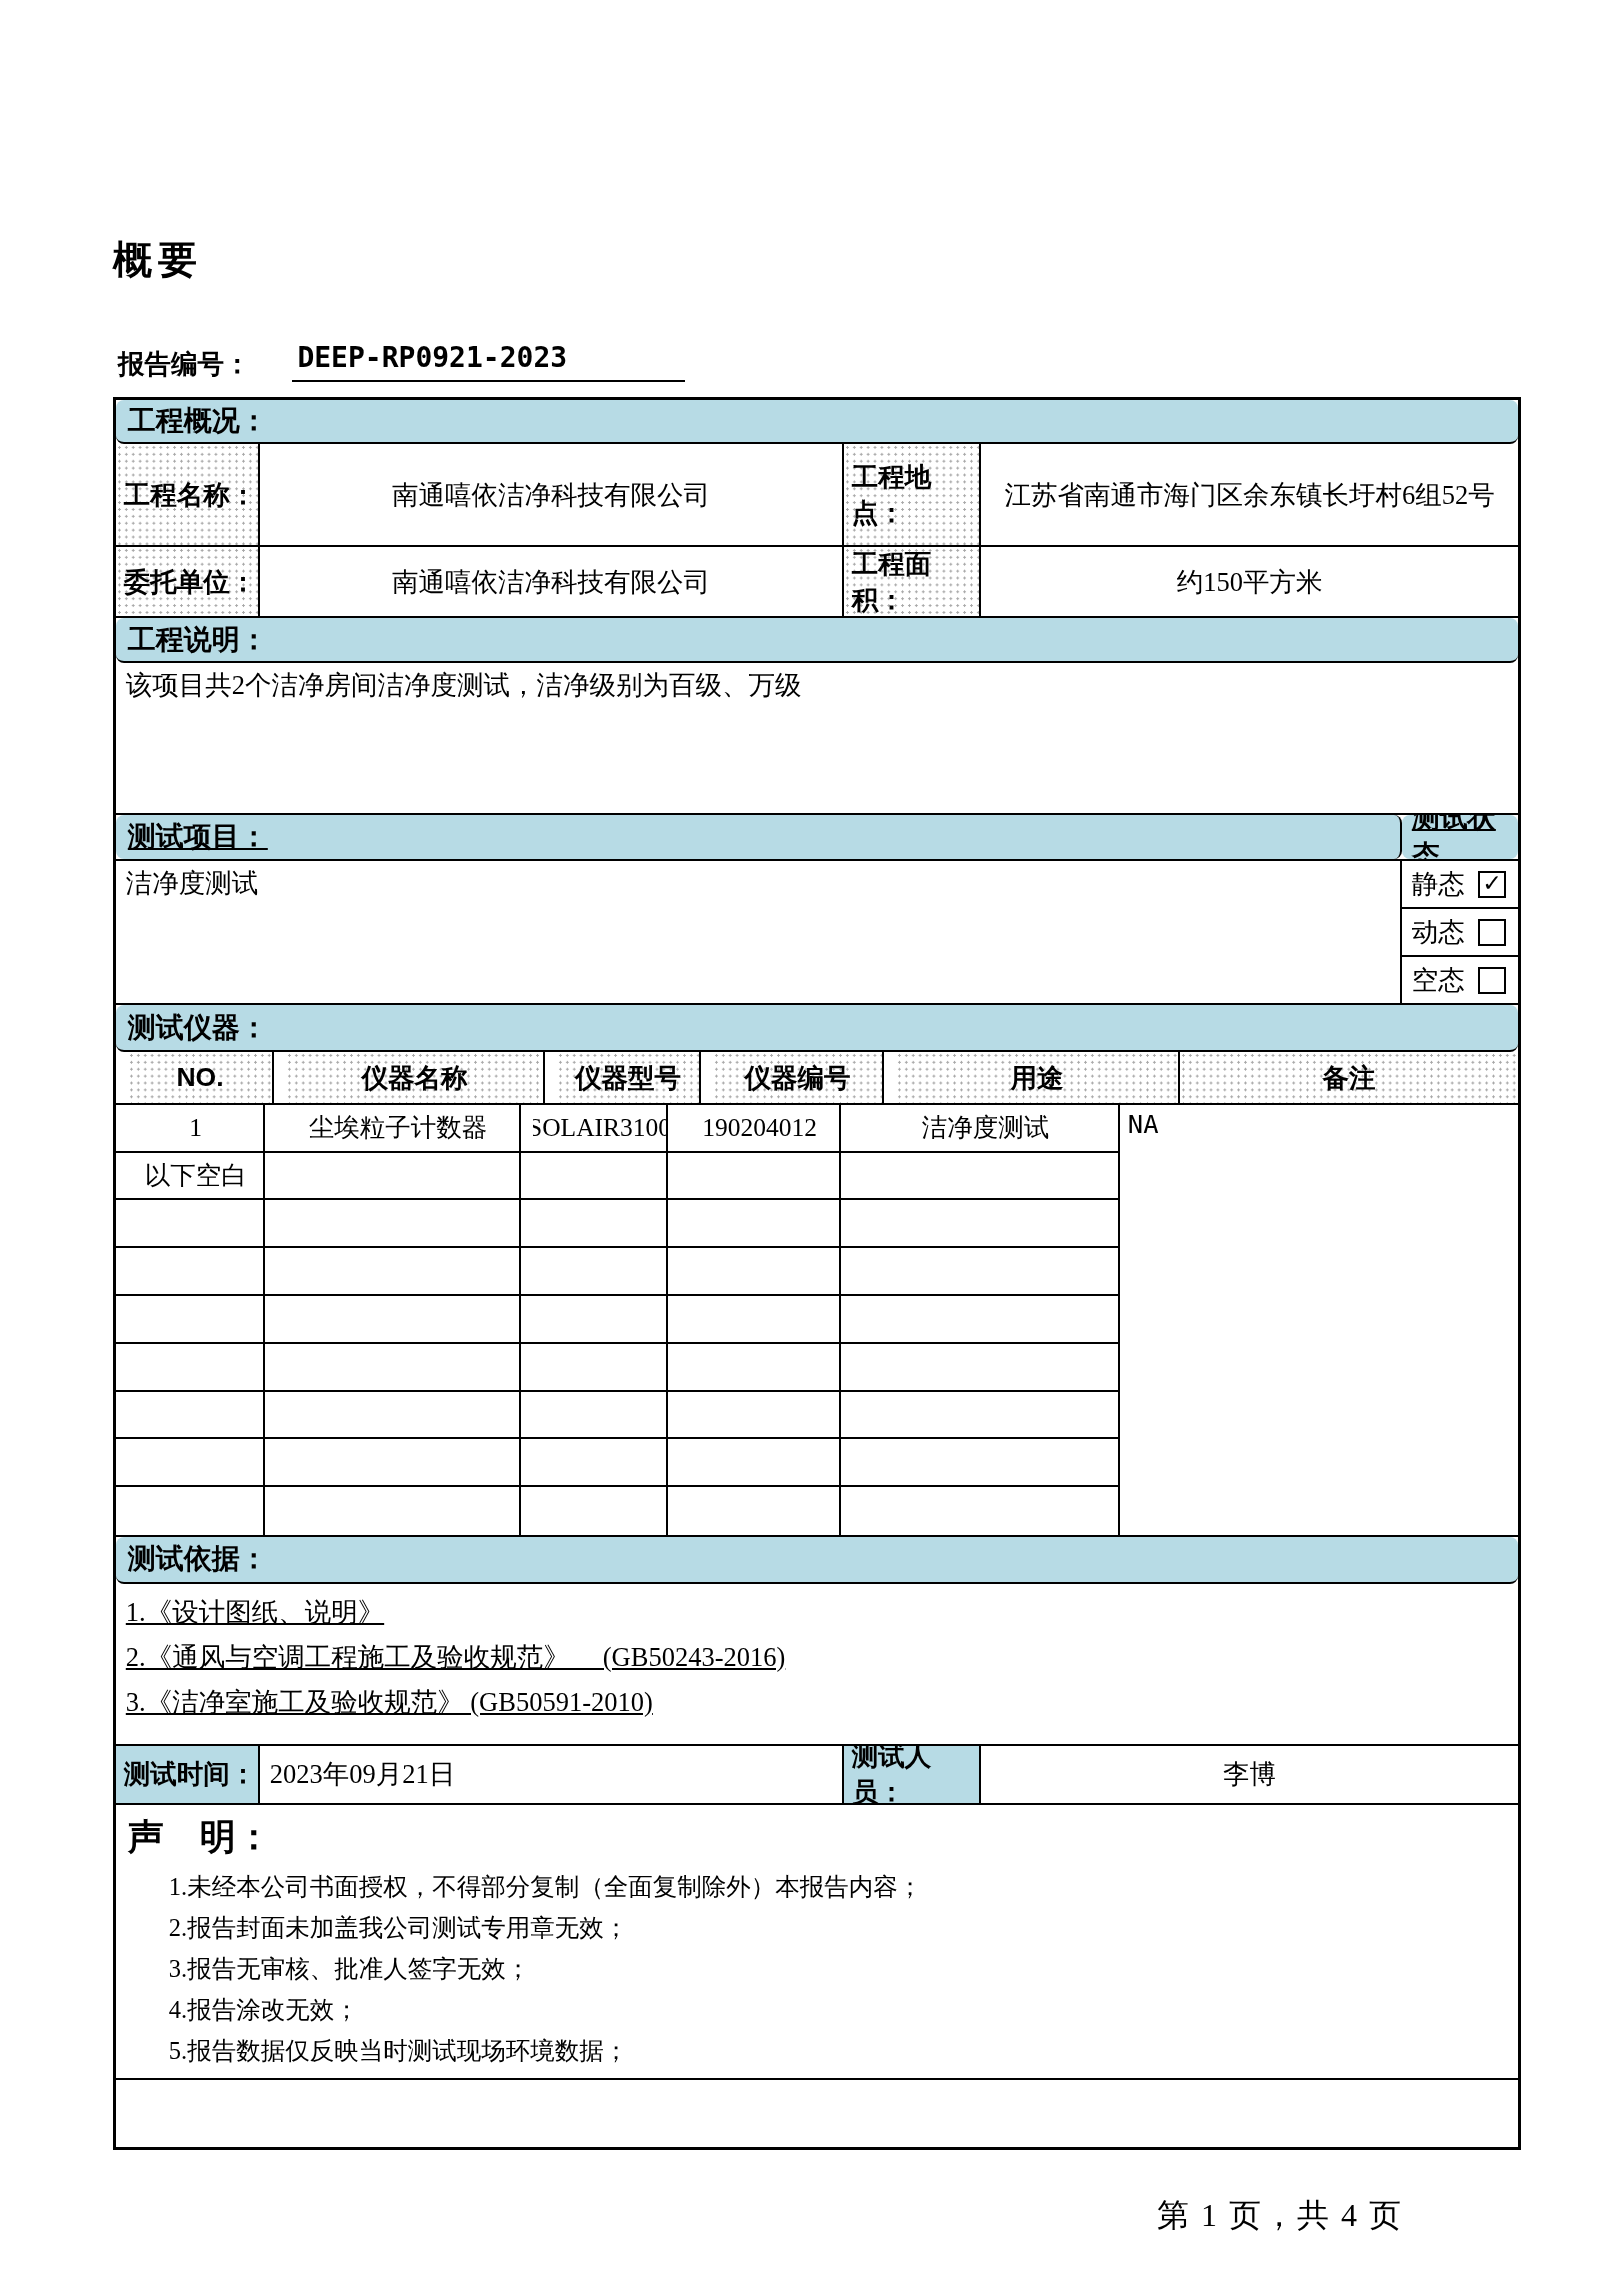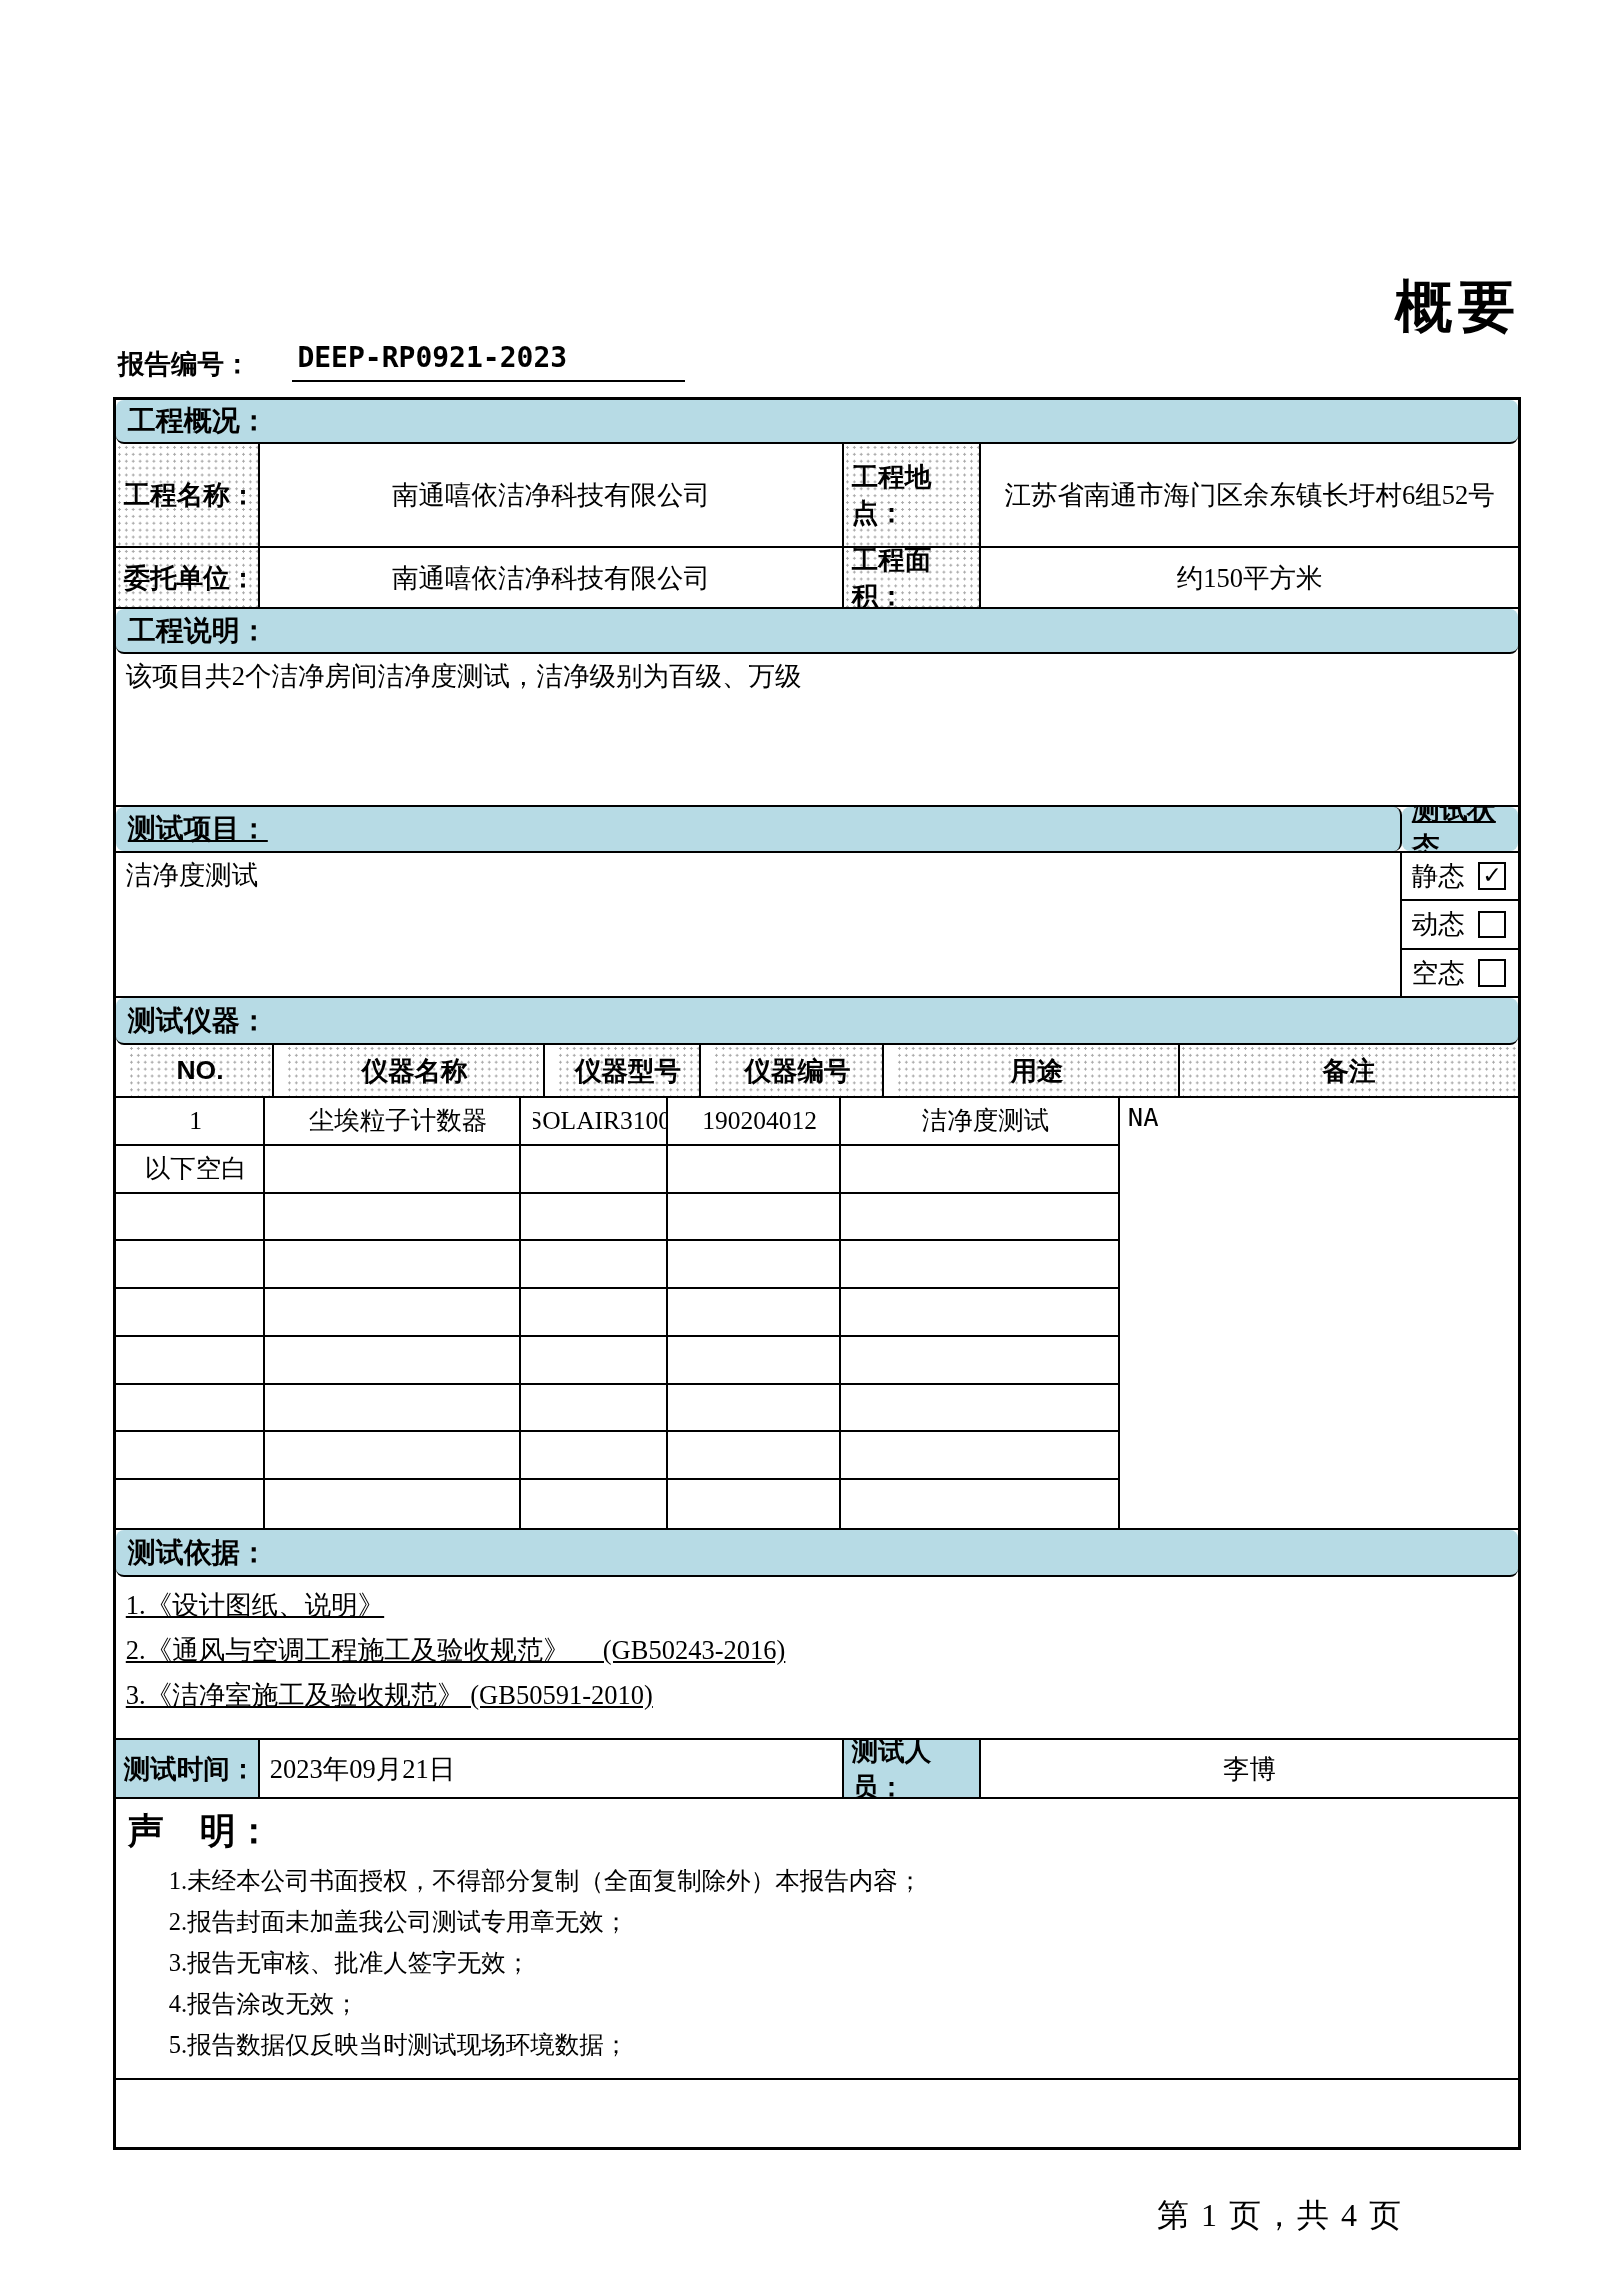--- a/index.html
+++ b/index.html
@@ -1,24 +1,23 @@
 <!DOCTYPE html>
 <html><head>
 <meta charset="utf-8">
 <style>
   html,body{margin:0;padding:0;background:#fff;}
   .sheet{
     position:relative;width:1620px;height:2292px;background:#fff;
     font-family:"Liberation Sans", sans-serif;color:#000;overflow:hidden;
   }
   .doc-title{
-    position:absolute;left:113px;top:233px;width:1408px;text-align:right;
-    font-size:57px;font-weight:bold;letter-spacing:5.9px;
+    position:absolute;left:113px;top:233px;width:1408px;text-align:left;
+    font-size:39px;font-weight:bold;letter-spacing:5.9px;
     font-family:"Liberation Serif", serif;
-    margin-top:36px;
   }
   .report-no{position:absolute;left:118px;top:341px;display:flex;align-items:flex-end;}
   .report-no .rlabel{font-size:26.5px;font-weight:bold;}
   .report-no .rvalue{
     font-size:28px;font-family:"DejaVu Sans Mono", monospace;font-weight:bold;
     margin-left:41px;width:382px;border-bottom:2.9px solid #000;padding:0 5.9px 5.9px 5.9px;
   }
   
   .grid{
     position:absolute;left:113px;top:397px;width:1408px;height:1753px;
@@ -38,21 +37,21 @@
   .val{font-size:26.5px;font-family:"Liberation Serif", serif;justify-content:center;text-align:center;}
   .val-left{justify-content:flex-start;padding-left:9.8px;text-align:left;}
   .br3{border-right:2.9px solid #000;}
   .br2{border-right:2px solid #000;margin-left:12px;}
   
   .w-lab1{width:144px;}
   .w-val1{width:584px;}
   .w-lab2{width:137px;}
   .w-val2{flex:1;}
   
-  .h45{height:44px;}  .h106{height:104px;} .h62{height:61px;}
+  .h45{height:44px;}  .h106{height:104px;} .h62{height:71px;}
   .h46{height:45px;}  .h156{height:153px;} .h47{height:46px;text-decoration:underline;}
   .h148{height:145px;}.h48{height:47px;}   .h54{height:53px;}
   .h166{height:163px;text-decoration:underline;}.h60{height:59px;}
   .topalign{align-items:flex-start;padding-top:4px;}
   
   .ti-left{width:1286px;}
   .ti-right{flex:1;display:flex;flex-direction:column;}
   .status-row{flex:1;display:flex;align-items:center;padding-left:9.8px;
     font-size:26.5px;font-family:"Liberation Serif", serif;border-bottom:2.9px solid #000;box-sizing:border-box;}
   .status-row:last-child{border-bottom:none;}

